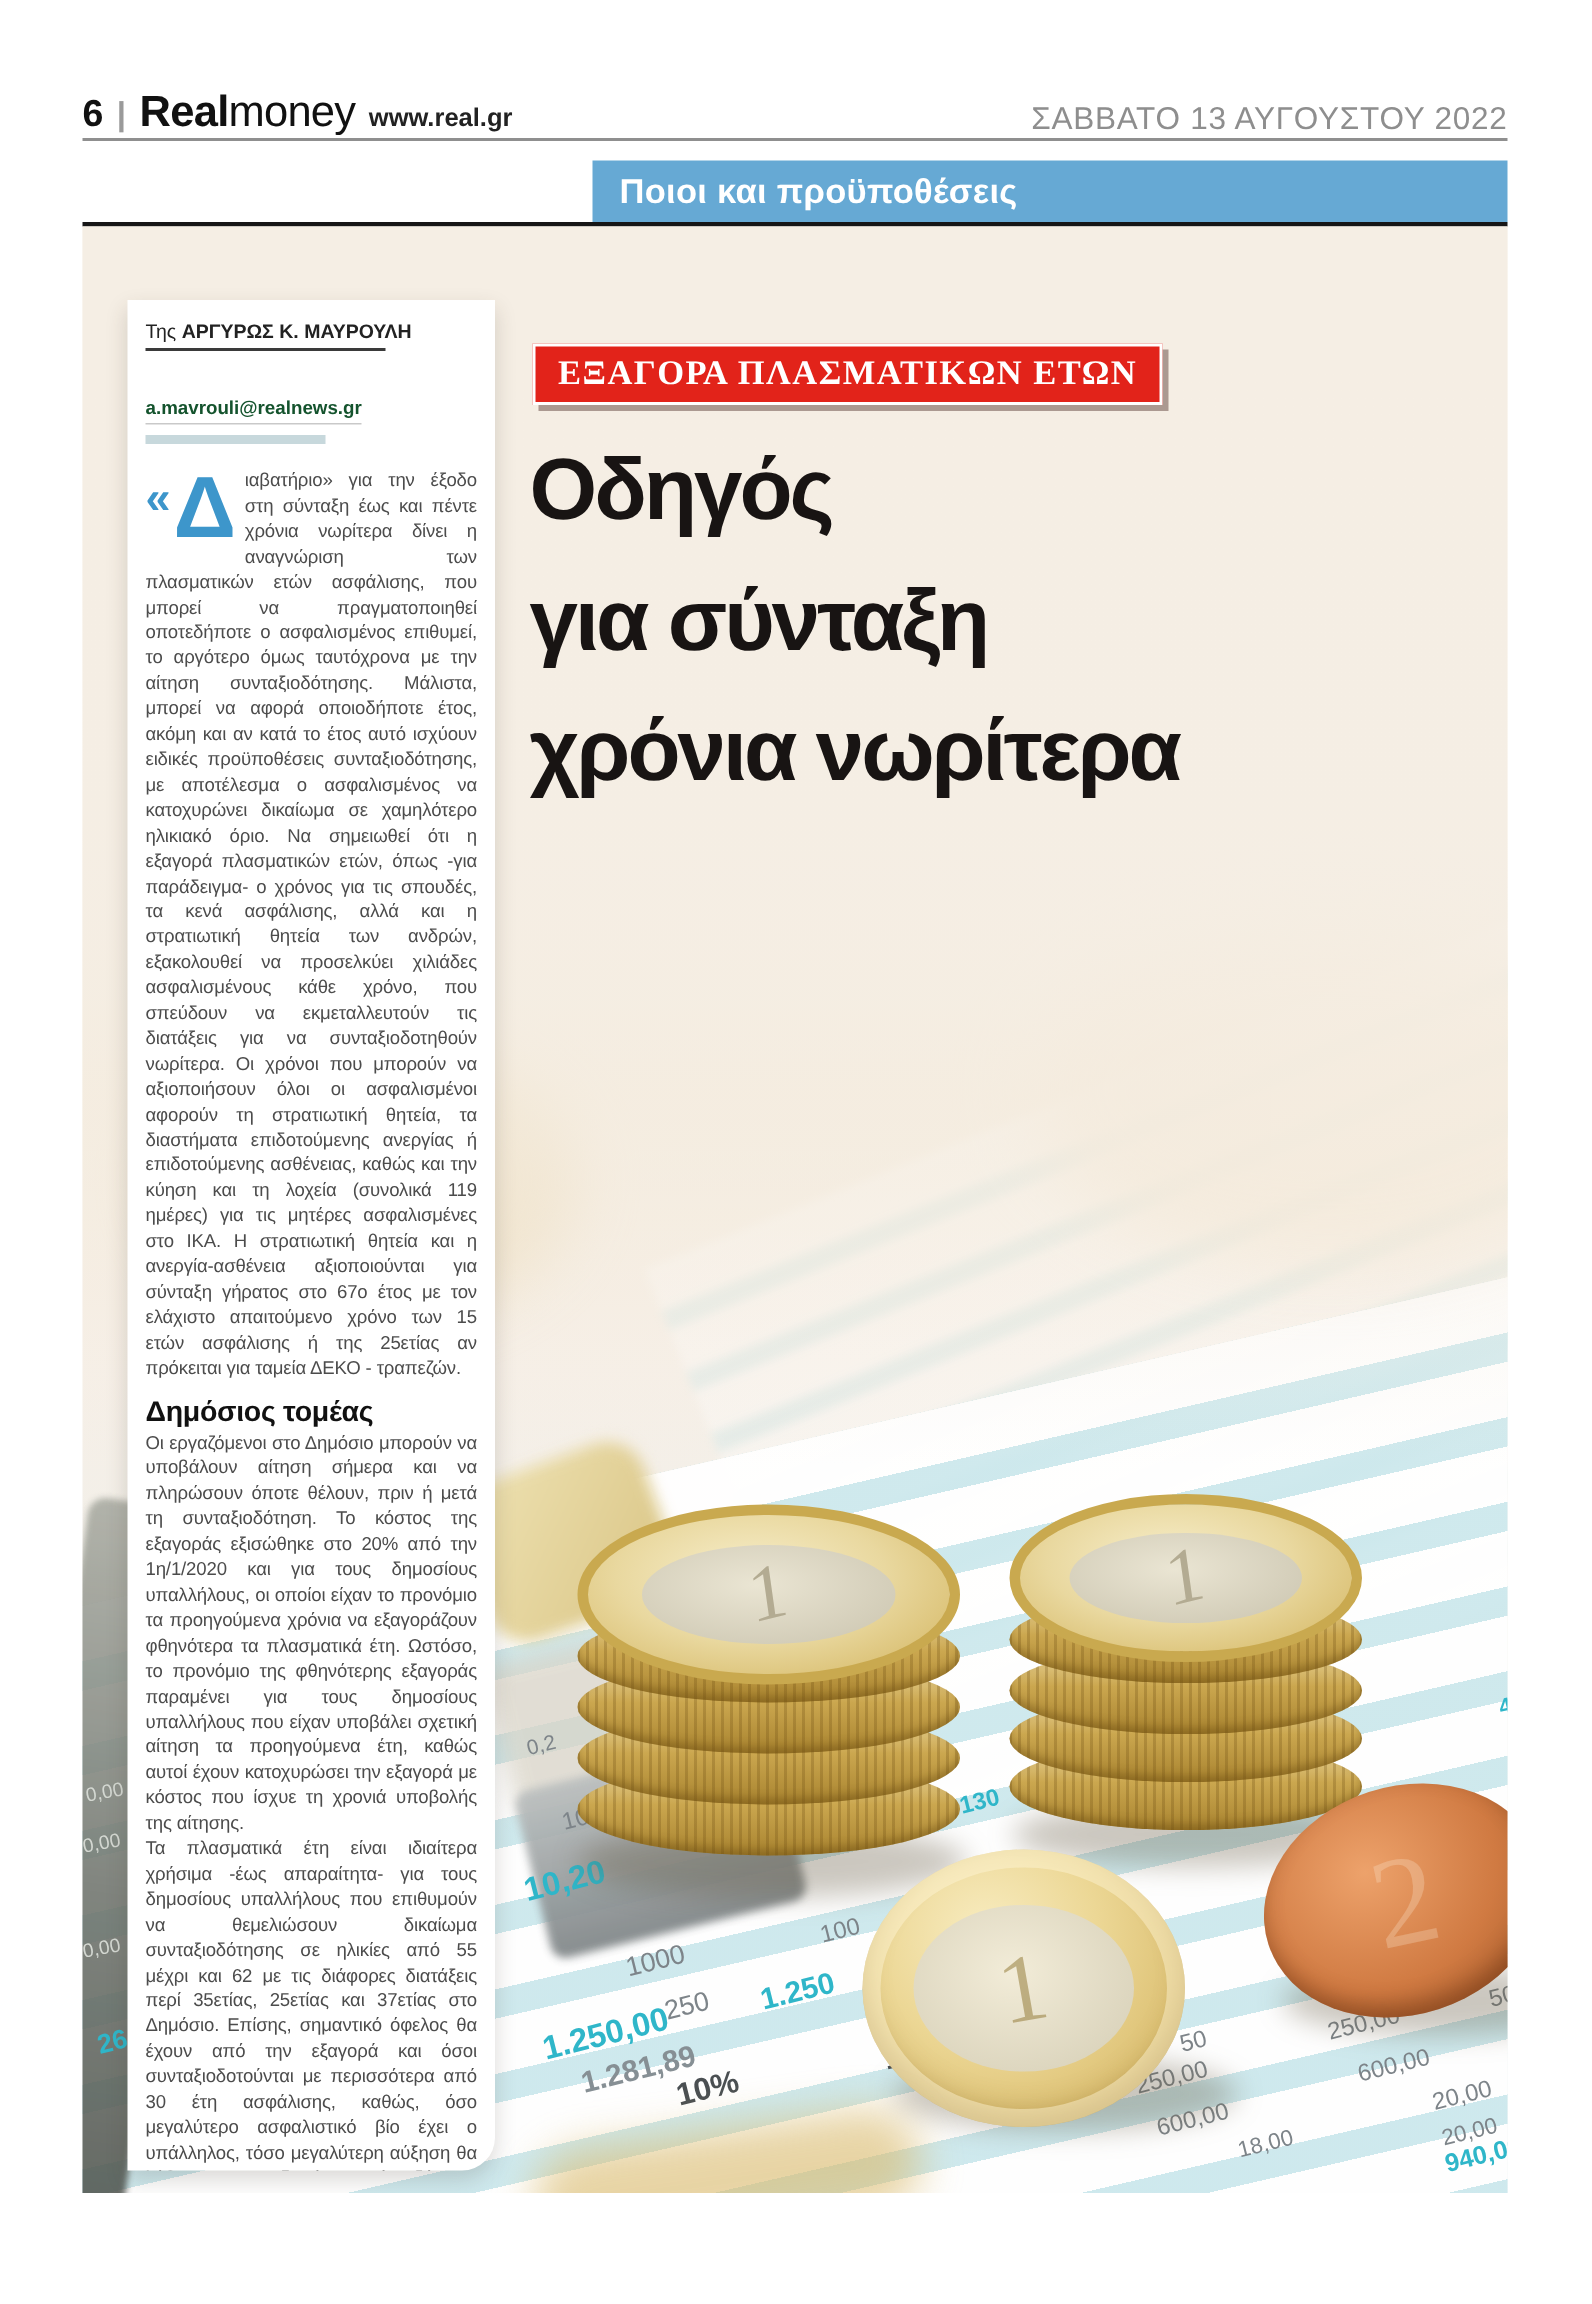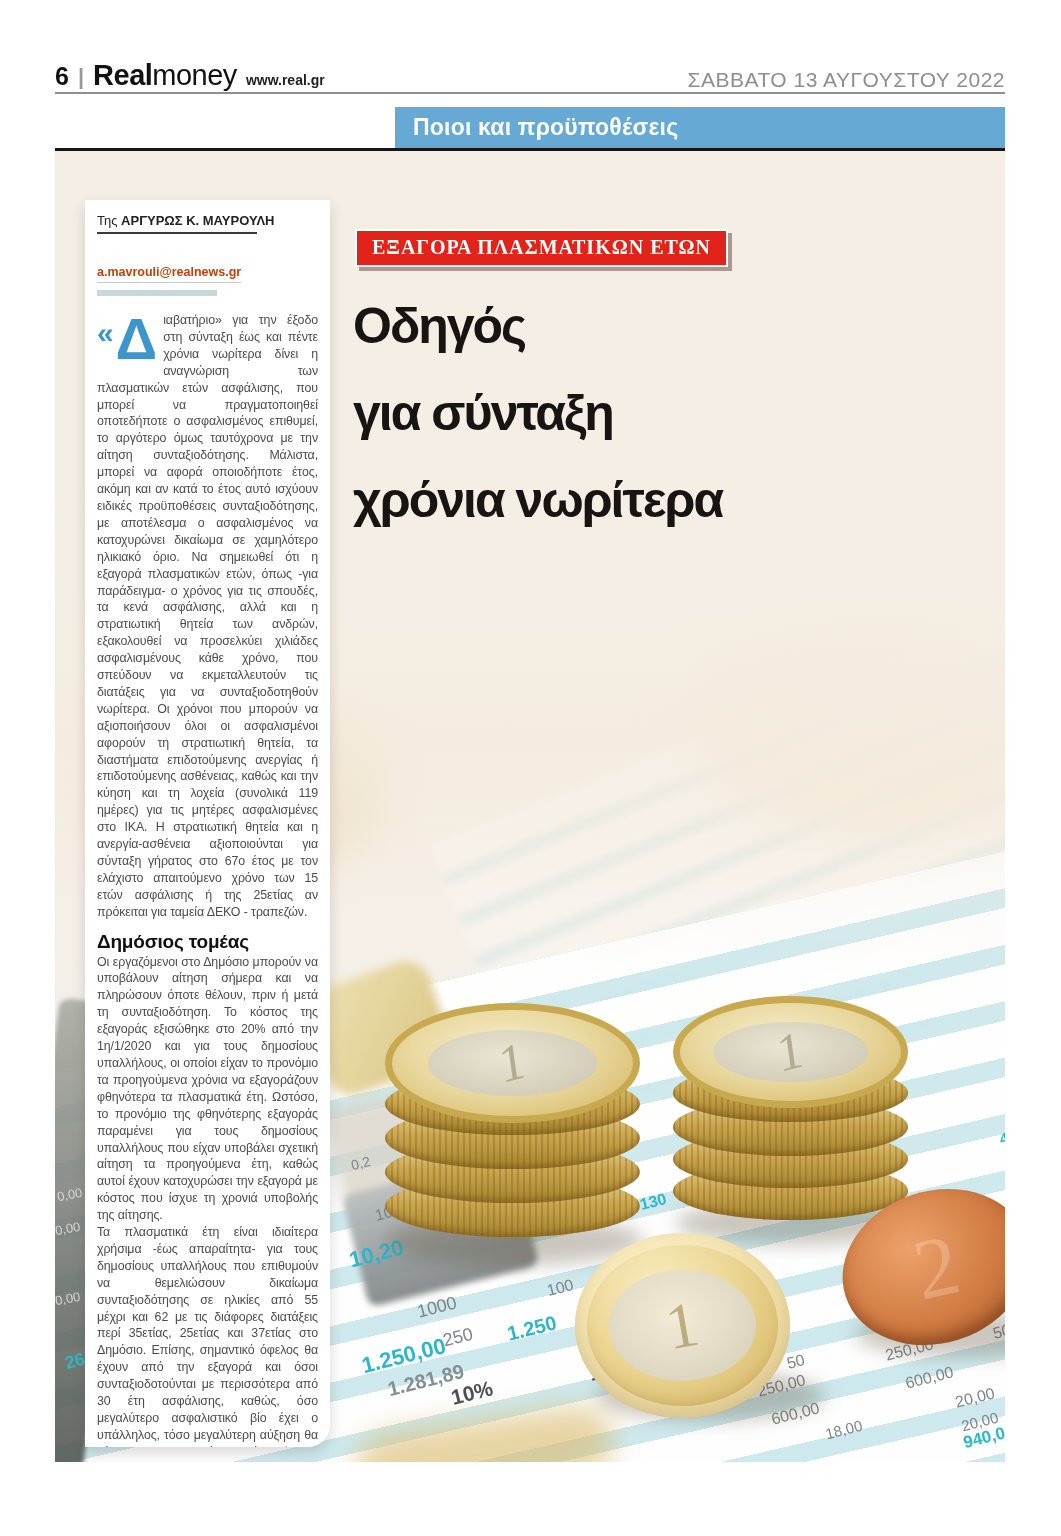--- a/index.html
+++ b/index.html
@@ -8,21 +8,21 @@
 
   
   .masthead{position:absolute;left:55px;right:56px;top:56px;height:36px;
             display:flex;align-items:flex-end;justify-content:space-between;}
   .brand{display:flex;align-items:baseline;gap:9px;color:#111;}
   .pageno{font-size:25px;font-weight:bold;}
   .brand-divider{font-size:22px;color:#9a9a9a;font-weight:bold;transform:translateY(-1px);}
   .brand-name{font-size:29px;letter-spacing:-.5px;}
   .brand-name .b{font-weight:bold;}
   .brand-name .l{font-weight:normal;}
-  .brand-site{font-size:14px;font-weight:bold;color:#222;}
+  .brand-site{font-size:17px;font-weight:bold;color:#222;}
   .issue-date{font-size:21px;color:#8e8e8e;letter-spacing:.5px;}
   .header-rule{position:absolute;left:55px;right:56px;top:92px;height:2px;background:#8f8f8f;}
 
   
   .section-title{position:absolute;left:55px;top:96px;font-family:"Liberation Serif",serif;
                  font-size:41px;color:#5b9cc9;letter-spacing:1px;}
   .kicker-bar{position:absolute;left:395px;right:56px;top:107px;height:41px;background:#66a9d4;
               display:flex;align-items:center;padding-left:18px;box-sizing:border-box;}
   .kicker-bar span{color:#fff;font-weight:bold;font-size:23px;letter-spacing:.2px;}
   .black-rule{position:absolute;left:55px;right:56px;top:148px;height:3px;background:#161616;}
@@ -80,40 +80,40 @@
   .coin-copper{position:absolute;left:786px;top:1040px;width:190px;height:152px;border-radius:50%;
      transform:rotate(-18deg);
      background:radial-gradient(ellipse at 40% 33%,#eda26b 0%,#d07a42 55%,#9e5526 100%);
      box-shadow:inset 0 -8px 14px rgba(90,40,10,.45);display:flex;align-items:center;justify-content:center;}
   .coin-copper span{font-family:"Liberation Serif",serif;font-size:86px;color:rgba(252,232,212,.28);transform:rotate(6deg);}
   .gold-blur-bottom{position:absolute;left:300px;top:1268px;width:260px;height:70px;background:#d9b96a;filter:blur(14px);opacity:.6;border-radius:40px;transform:rotate(-8deg);}
 
   
   .tag{position:absolute;left:300px;top:78px;background:#e2231a;border:2px solid #fff;
        box-shadow:4px 4px 0 rgba(60,25,20,.4);padding:5px 15px 6px;}
-  .tag span{font-family:"Liberation Serif",serif;font-weight:bold;font-size:20px;color:#fff;letter-spacing:1px;}
+  .tag span{font-family:"Liberation Serif",serif;font-weight:bold;font-size:23px;color:#fff;letter-spacing:1px;}
 
   
   .headline{position:absolute;left:298px;top:132px;width:620px;color:#181413;
-            font-weight:bold;font-size:50px;line-height:87px;letter-spacing:-2px;white-space:nowrap;}
+            font-weight:bold;font-size:58px;line-height:87px;letter-spacing:-2px;white-space:nowrap;}
 
   
   .deck{position:absolute;left:790px;top:139px;width:160px;height:300px;box-sizing:border-box;
         background:#292222;border-radius:8px 8px 20px 48px;padding:16px 13px;overflow:hidden;}
   .deck p{margin:0;font-family:"Liberation Serif",serif;font-size:18px;line-height:26px;
           color:#f4f1ec;text-align:right;}
 
   
   .panel{position:absolute;left:30px;top:49px;bottom:15px;width:245px;box-sizing:border-box;
          background:#fff;border-radius:0 0 22px 0;padding:13px 12px 0;overflow:hidden;
          box-shadow:0 6px 14px rgba(60,50,40,.18);}
   .byline{font-size:13px;color:#222;}
   .byline .nm{font-weight:bold;}
   .byline-rule{height:0;border-bottom:2px solid #3a3a3a;margin:4px 0 4px;width:160px;}
-  .byline-email{font-size:12.5px;font-weight:bold;color:#c2410c;border-bottom:1px solid #c9c9c9;display:inline-block;padding-bottom:3px;margin-top:27px;}
+  .byline-email{font-size:12.5px;font-weight:bold;color:#14532d;border-bottom:1px solid #c9c9c9;display:inline-block;padding-bottom:3px;margin-top:27px;}
   .byline-accent{width:120px;height:6px;background:#c7d8dc;margin-top:7px;}
   .bodycopy{margin-top:16px;font-size:12.4px;line-height:16.9px;color:#4c4c4c;text-align:justify;letter-spacing:-.1px;}
   .bodycopy p{margin:0;}
   .lead-open{float:left;font-size:30px;line-height:30px;color:#3d96cb;font-weight:bold;margin:6px 2px 0 0;}
   .dropcap{float:left;font-size:58px;line-height:50px;color:#3d96cb;font-weight:bold;margin:2px 6px 0 0;}
   .subhead{font-size:19px;font-weight:bold;color:#111;margin:13px 0 3px;letter-spacing:-.2px;}
 </style>
 </head>
 <body>
 

